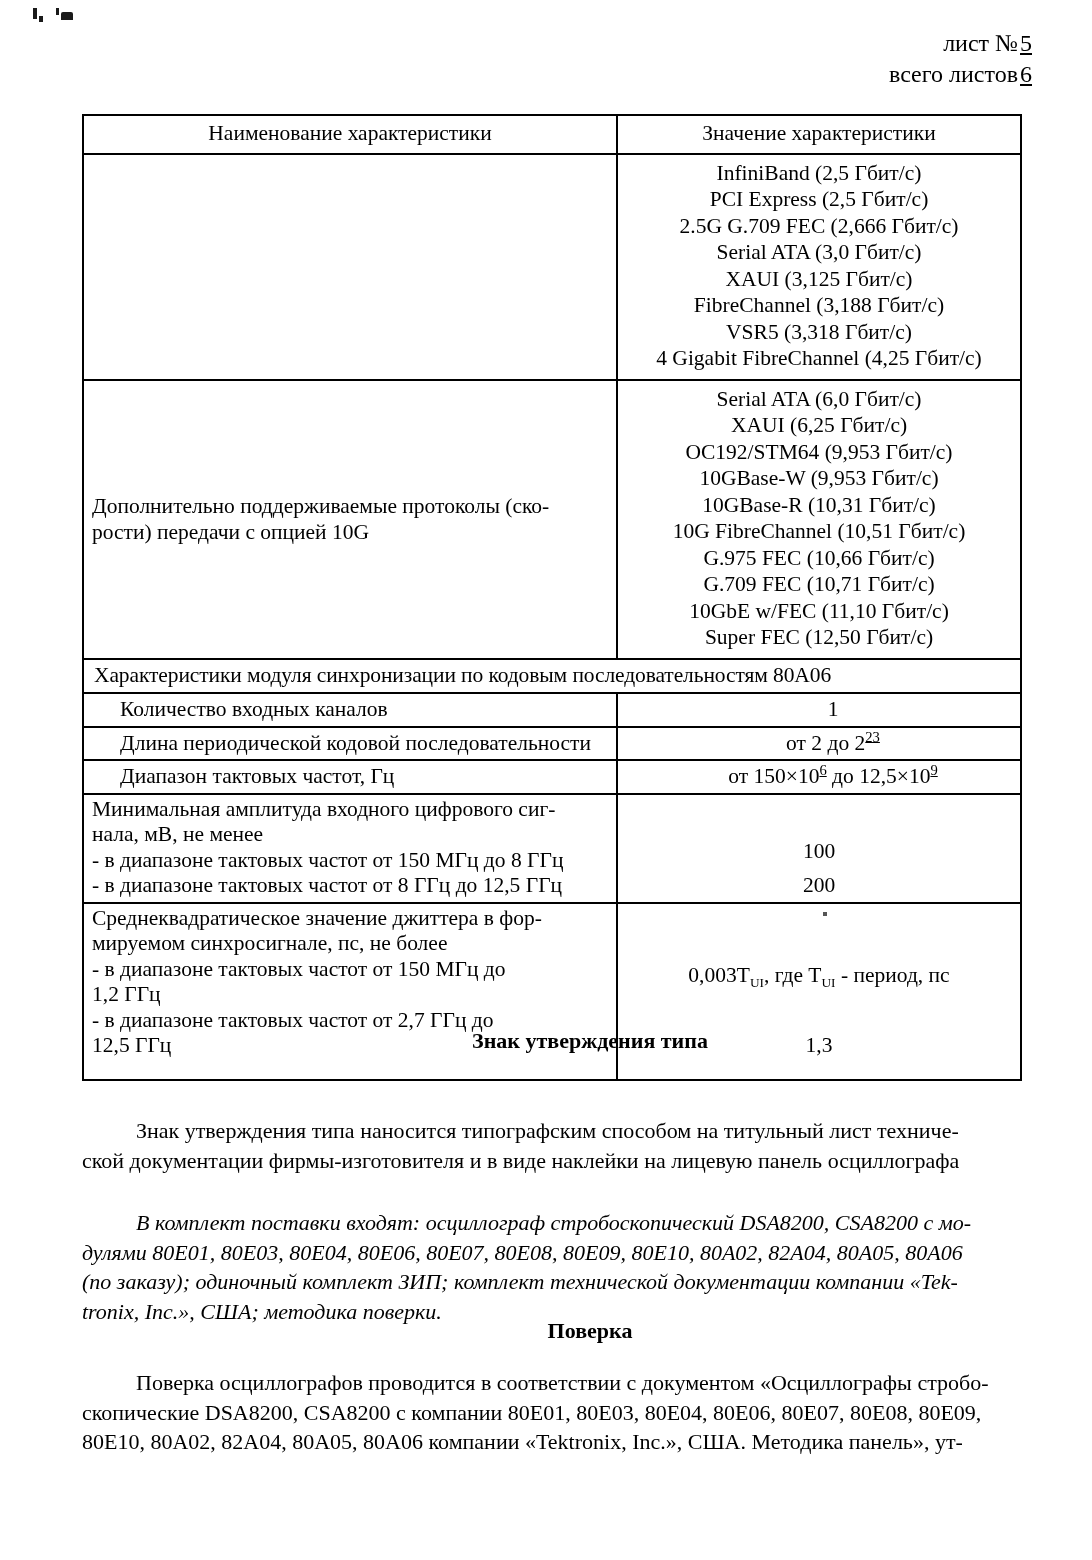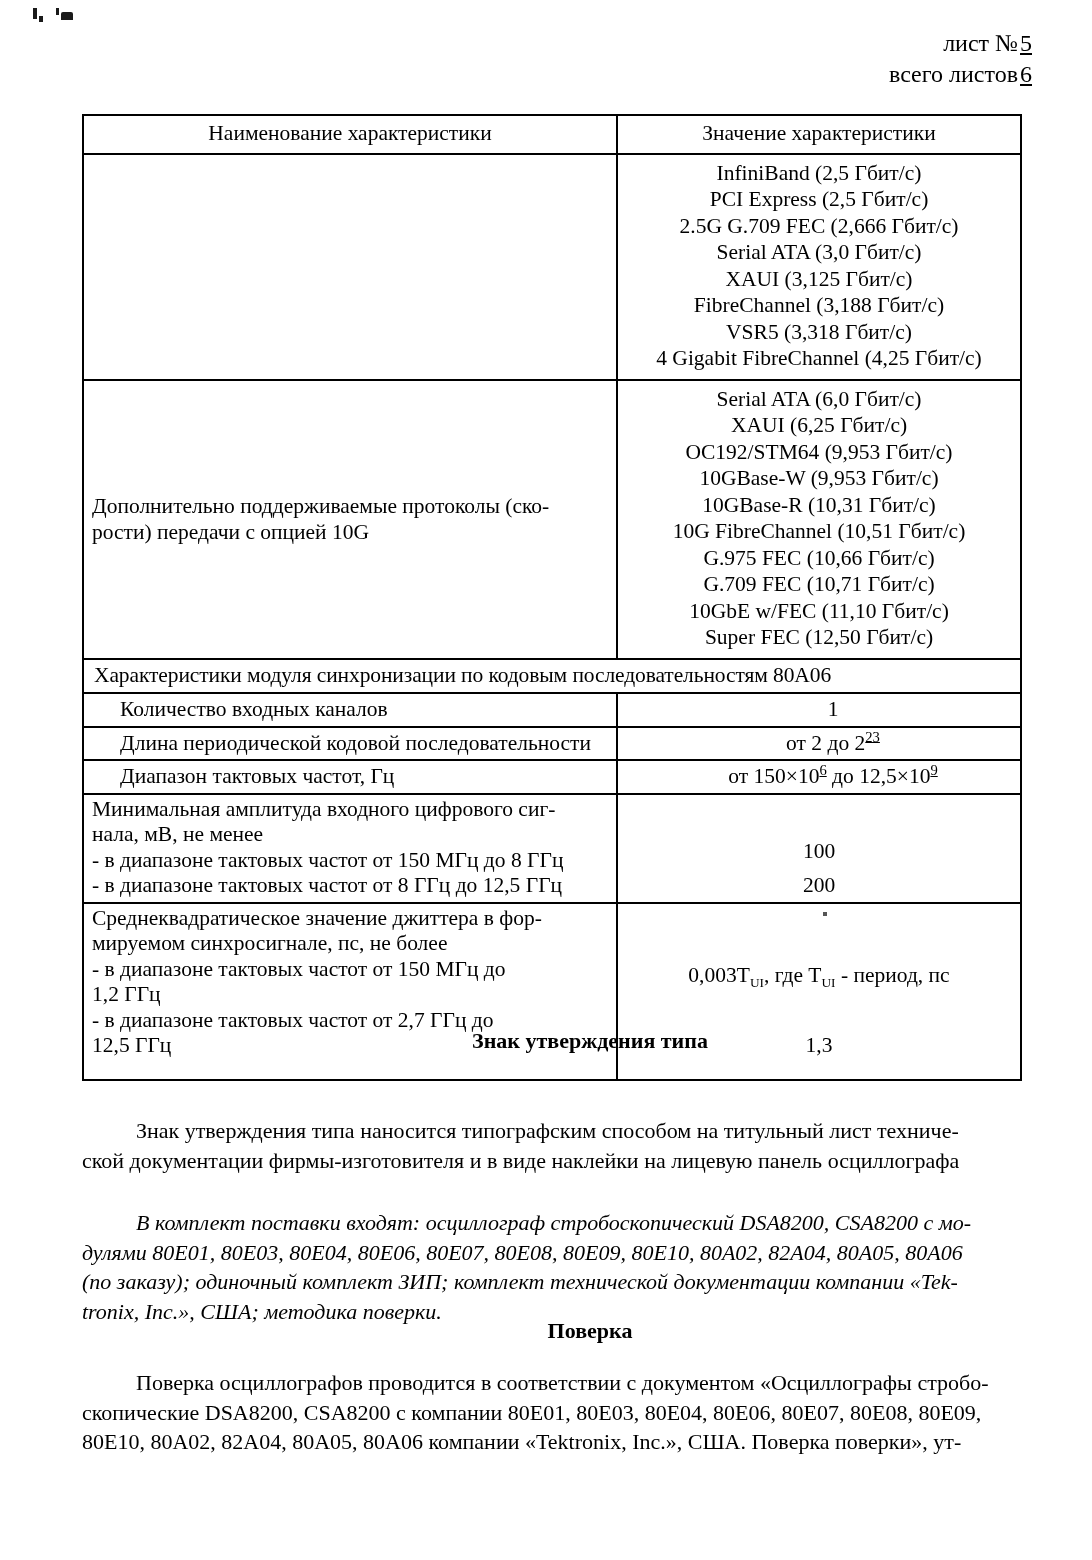--- a/index.html
+++ b/index.html
@@ -261,16 +261,16 @@
     <p class="indent">В комплект поставки входят: осциллограф стробоскопический DSA8200, CSA8200 с мо-</p>
     <p>дулями 80E01, 80E03, 80E04, 80E06, 80E07, 80E08, 80E09, 80E10, 80A02, 82A04, 80A05, 80A06</p>
     <p>(по заказу); одиночный комплект ЗИП; комплект технической документации компании «Tek-</p>
     <p>tronix, Inc.», США;  методика поверки.</p>
   </div>
 
   <div class="section-title" id="title-poverka">Поверка</div>
   <div class="para" id="para-poverka">
     <p class="indent">Поверка осциллографов проводится в соответствии с документом «Осциллографы стробо-</p>
     <p>скопические DSA8200, CSA8200 с компании 80E01, 80E03, 80E04, 80E06, 80E07, 80E08, 80E09,</p>
-    <p>80E10, 80A02, 82A04, 80A05, 80A06 компании «Tektronix, Inc.», США. Поверка поверки», ут-</p>
+    <p>80E10, 80A02, 82A04, 80A05, 80A06 компании «Tektronix, Inc.», США. Методика панель», ут-</p>
   </div>
 
 </div>
 
 </body></html>

